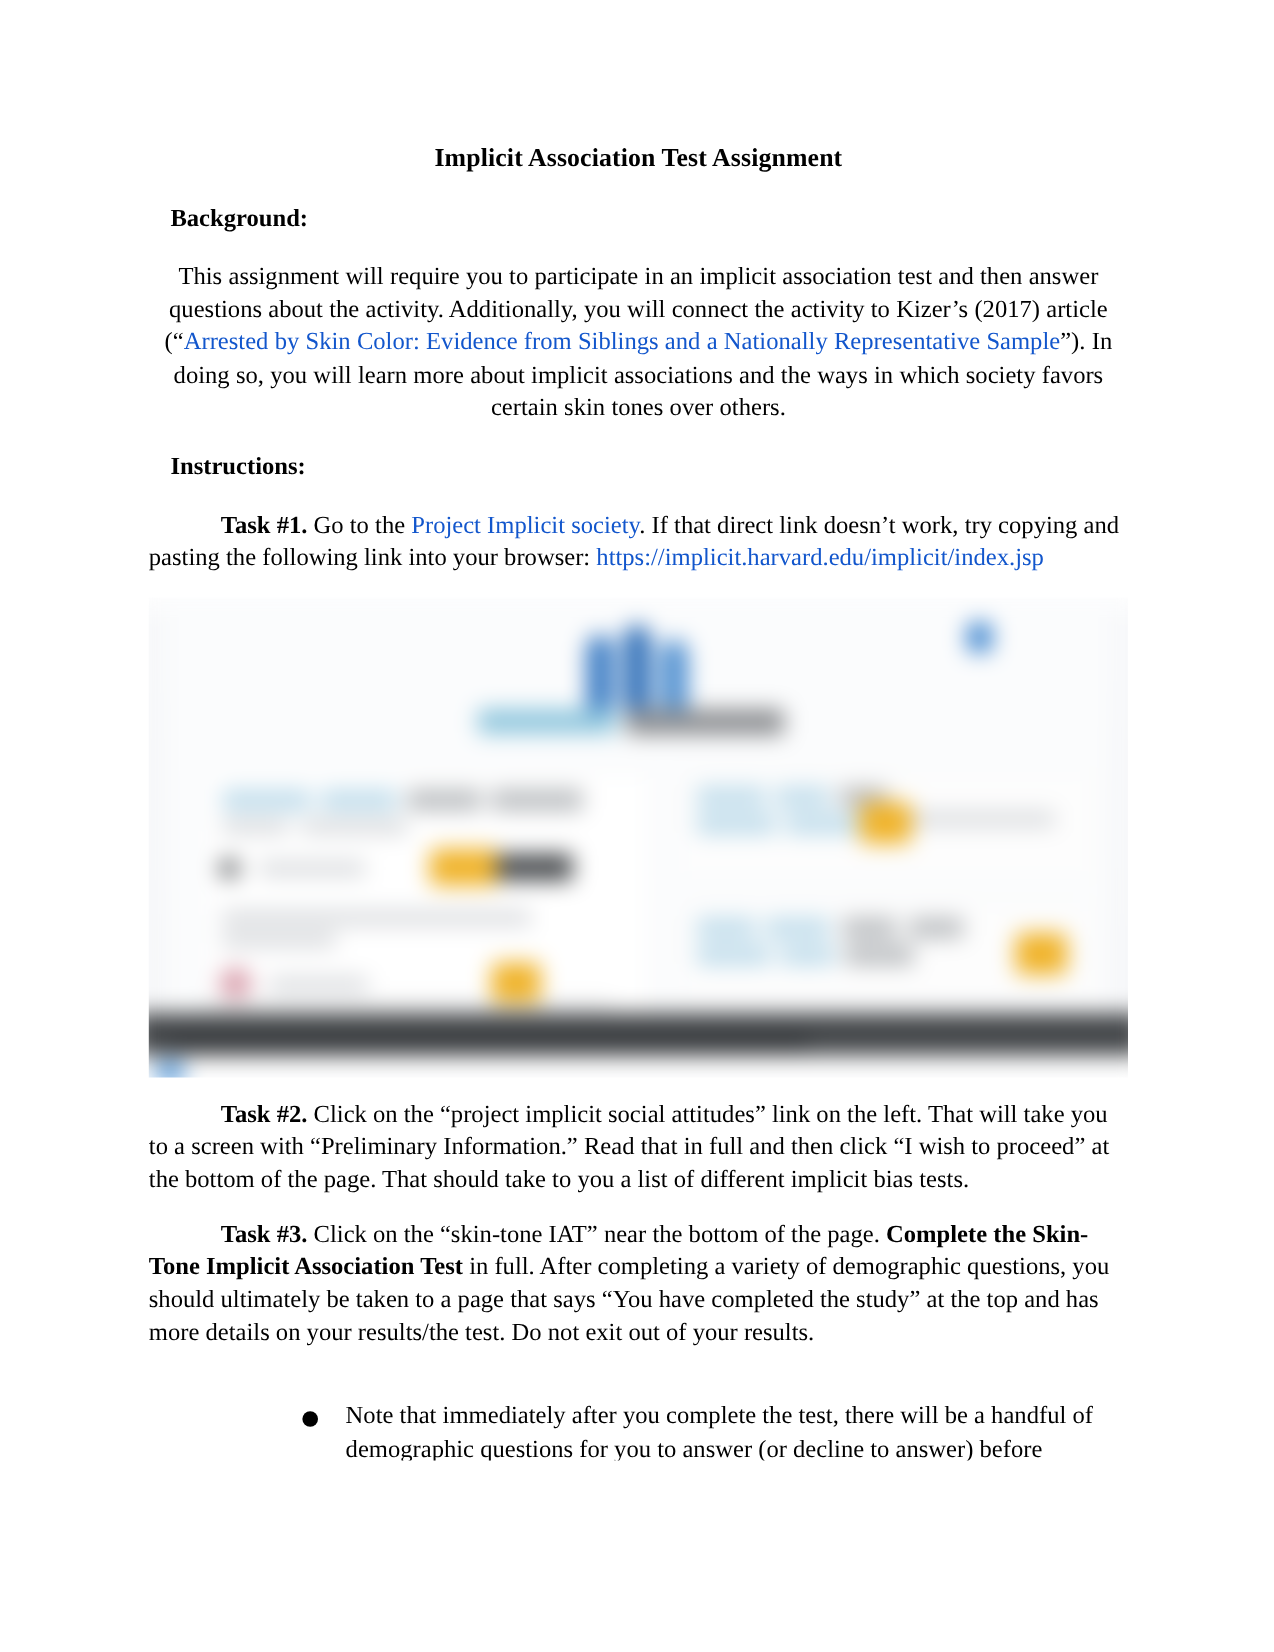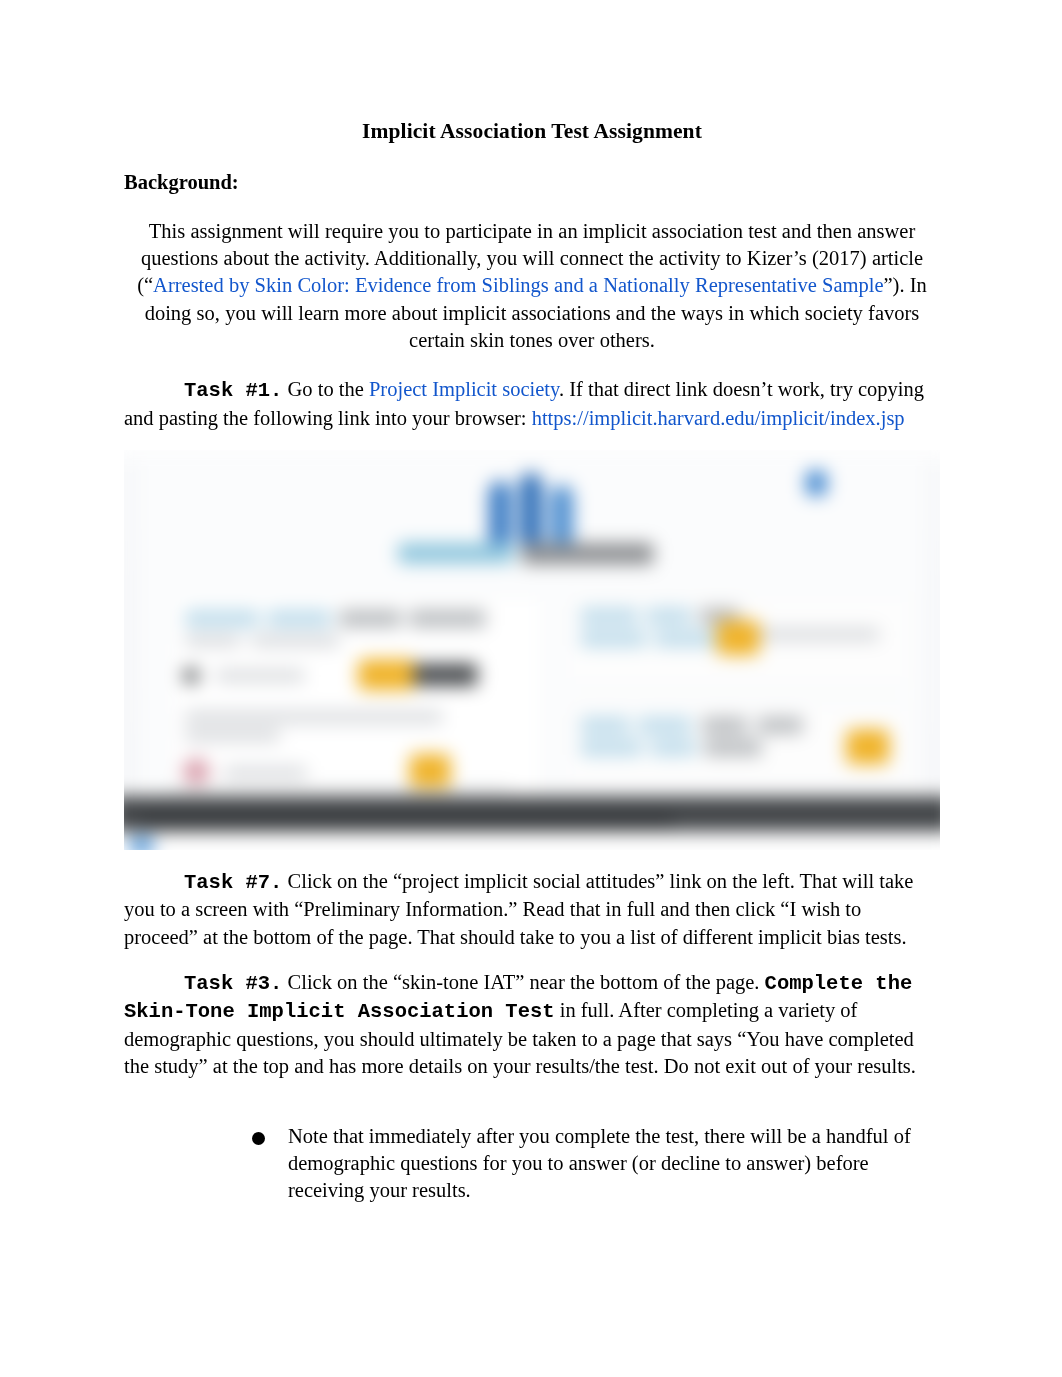--- a/index.html
+++ b/index.html
@@ -37,39 +37,39 @@
     font-size: 21.5px;
     line-height: 1.25;
     margin: 0 0 24px 0;
     letter-spacing: .1px;
   }
 
   .h-bold {
     font-weight: bold;
     font-size: 20.5px;
     line-height: 1.3;
-    margin: 0 0 22px 0;
+    margin: 0 0 22px 18px;
   }
 
   p.body {
     font-size: 20.5px;
     line-height: 1.335;
     margin: 0 0 22px 0;
     text-align: center;
     word-spacing: .1px;
   }
 
   p.task {
     font-size: 20.5px;
     line-height: 1.335;
     margin: 0 0 18px 0;
     text-indent: 60px;
   }
 
-  .b { font-weight: bold; font-family: Liberation Mono, monospace; }
+  .b { font-weight: bold; }
 
   a.link, .link {
     color: #1256CC;
     text-decoration: none;
   }
 
   
   .shot-wrap {
     position: relative;
     width: 816px;
@@ -221,20 +221,21 @@
 
 <div class="page">
   <div class="content">
 
     <div class="doc-title">Implicit Association Test Assignment</div>
 
     <div class="h-bold">Background:</div>
 
     <p class="body"><span>This assignment will require you to participate in an implicit association test and then answer questions about the activity. Additionally, you will connect the activity to Kizer’s (2017) article (“</span><a class="link" href="#">Arrested by Skin Color: Evidence from Siblings and a Nationally Representative Sample</a><span>”). In doing so, you will learn more about implicit associations and the ways in which society favors certain skin tones over others.</span></p>
 
+    <div class="h-bold">Instructions:</div>
 
     <p class="task"><span class="b">Task #1.</span><span> Go to the </span><a class="link" href="#">Project Implicit society</a><span>. If that direct link doesn’t work, try copying and pasting the following link into your browser: </span><a class="link" href="#">https://implicit.harvard.edu/implicit/index.jsp</a></p>
 
 
     <div class="shot-wrap">
       <div class="shot">
         <div class="shot-inner">
 
           <div class="browser-page">
 
@@ -294,21 +295,21 @@
             <div class="tl lgray" style="left:30px; bottom:4px; width:330px; height:6px; opacity:.55;"></div>
           </div>
 
           <div class="footer-bar"></div>
           <div class="footer-strip"></div>
           <div class="tray-dot"></div>
         </div>
       </div>
     </div>
 
-    <p class="task"><span class="b">Task #7.</span><span> Click on the “project implicit social attitudes” link on the left. That will take you to a screen with “Preliminary Information.” Read that in full and then click “I wish to proceed” at the bottom of the page. That should take to you a list of different implicit bias tests.</span></p>
+    <p class="task"><span class="b">Task #2.</span><span> Click on the “project implicit social attitudes” link on the left. That will take you to a screen with “Preliminary Information.” Read that in full and then click “I wish to proceed” at the bottom of the page. That should take to you a list of different implicit bias tests.</span></p>
 
     <p class="task"><span class="b">Task #3.</span><span> Click on the “skin-tone IAT” near the bottom of the page. </span><span class="b">Complete the Skin-Tone Implicit Association Test</span><span> in full. After completing a variety of demographic questions, you should ultimately be taken to a page that says “You have completed the study” at the top and has more details on your results/the test. Do not exit out of your results.</span></p>
 
     <ul class="bullets">
       <li>Note that immediately after you complete the test, there will be a handful of demographic questions for you to answer (or decline to answer) before receiving your results.</li>
     </ul>
 
   </div>
 </div>
 

